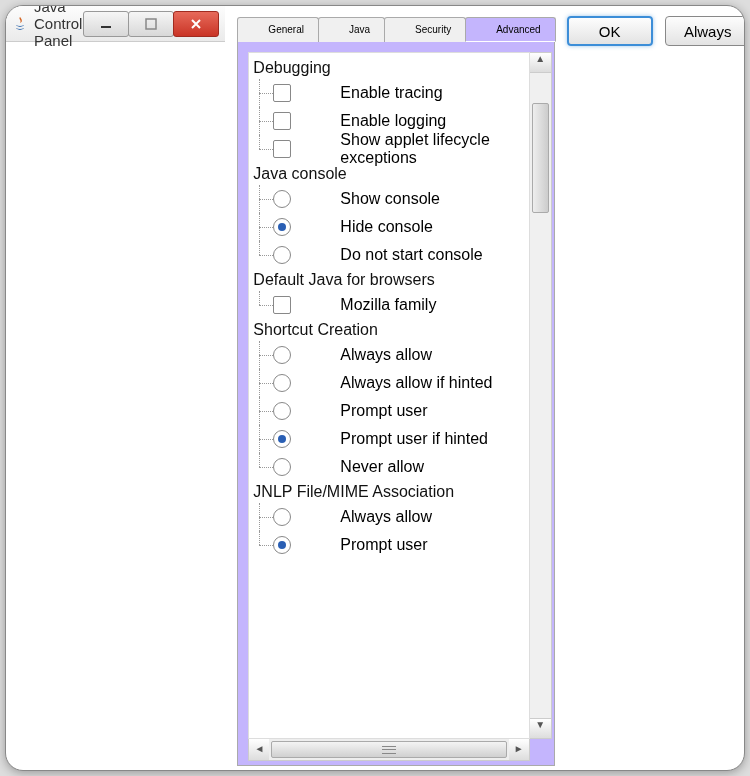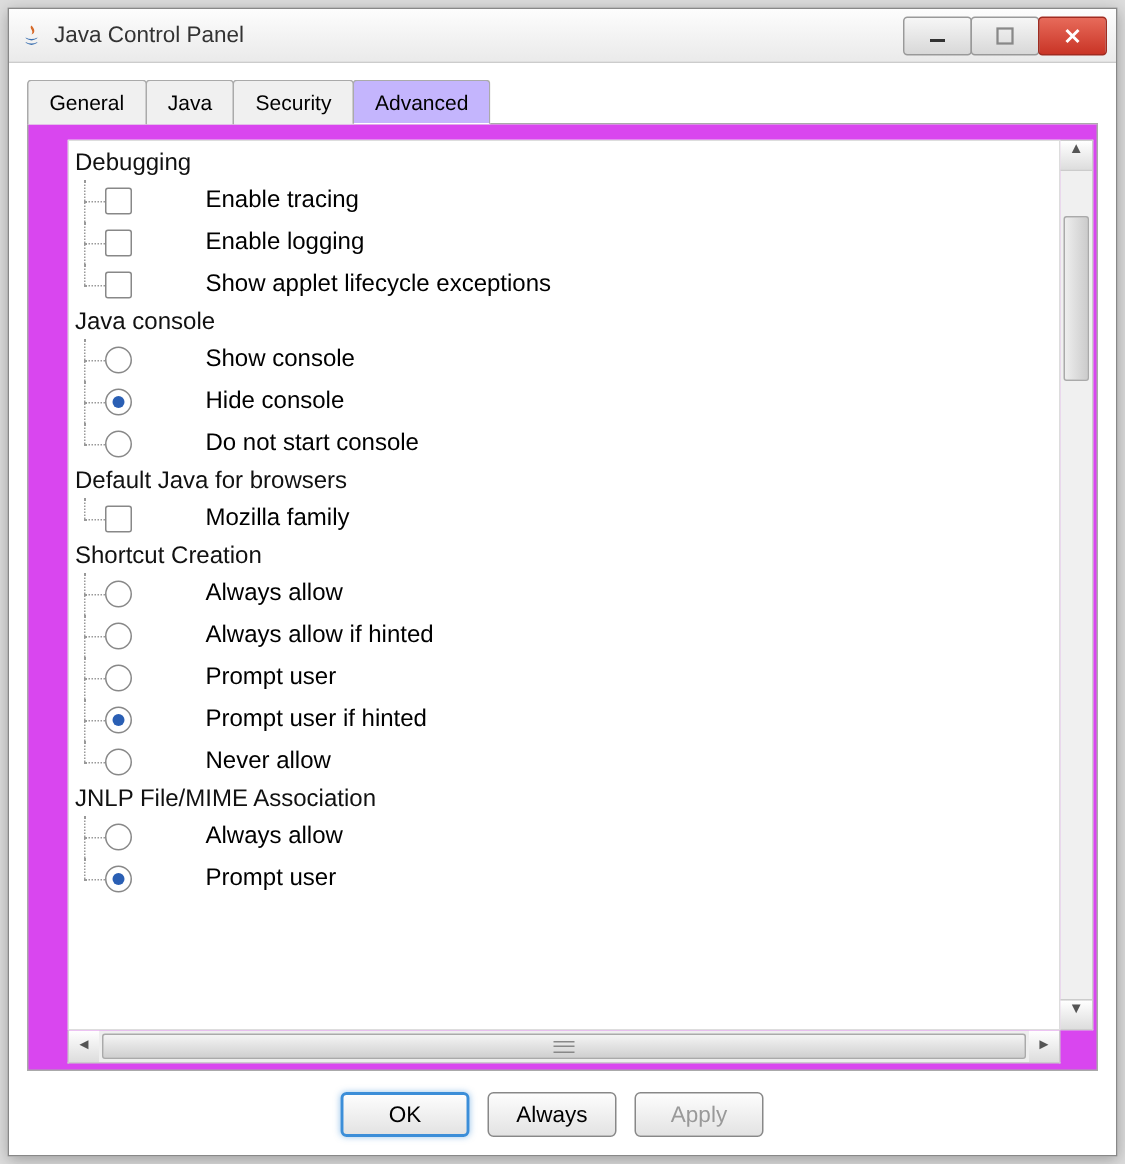--- a/index.html
+++ b/index.html
@@ -10,24 +10,24 @@
       width: 750px;
       height: 776px;
       overflow: hidden;
     }
     .window {
       width: 740px;
       height: 766px;
       margin: 5px;
       background: #fff;
       border: 1px solid #888;
-      border-radius: 0;
+      border-radius: 18px;
       box-shadow: 0 2px 10px rgba(0,0,0,0.3);
       display: flex;
-      flex-direction: column;
+      flex-direction: row;
       overflow: hidden;
     }
     .titlebar {
       height: 36px;
       background: linear-gradient(to bottom, #fdfdfd, #eaeaea);
       border-bottom: 1px solid #ccc;
       display: flex;
       align-items: center;
       padding: 0 6px;
     }
@@ -57,45 +57,45 @@
       flex: 1;
       padding: 10px 12px 4px 12px;
       display: flex;
       flex-direction: column;
     }
     .tabs {
       display: flex;
       border-bottom: 1px solid #aaa;
     }
     .tab {
-      padding: 6px 14px 6px 14px;
+      padding: 6px 14px 6px 30px;
       border: 1px solid #aaa;
       border-bottom: none;
       background: #f0f0f0;
       margin-right: -1px;
       border-top-left-radius: 3px;
       border-top-right-radius: 3px;
-      font-size: 14px;
+      font-size: 10px;
       position: relative;
       top: 1px;
       cursor: pointer;
     }
     .tab.active {
       background: #c4b5fd;
       border-bottom: 1px solid #fff;
       z-index: 2;
     }
     .tab-panel {
       flex: 1;
       border: 1px solid #aaa;
       border-top: none;
       display: flex;
-      padding: 10px 2px 4px 26px;
+      padding: 10px 2px 4px 10px;
       flex-direction: column;
-      background: #d946ef;
+      background: #c4b5fd;
     }
     .scroll-wrap {
       flex: 1;
       display: flex;
       overflow: hidden;
       position: relative;
     }
     .tree-area {
       flex: 1;
       overflow: hidden;

